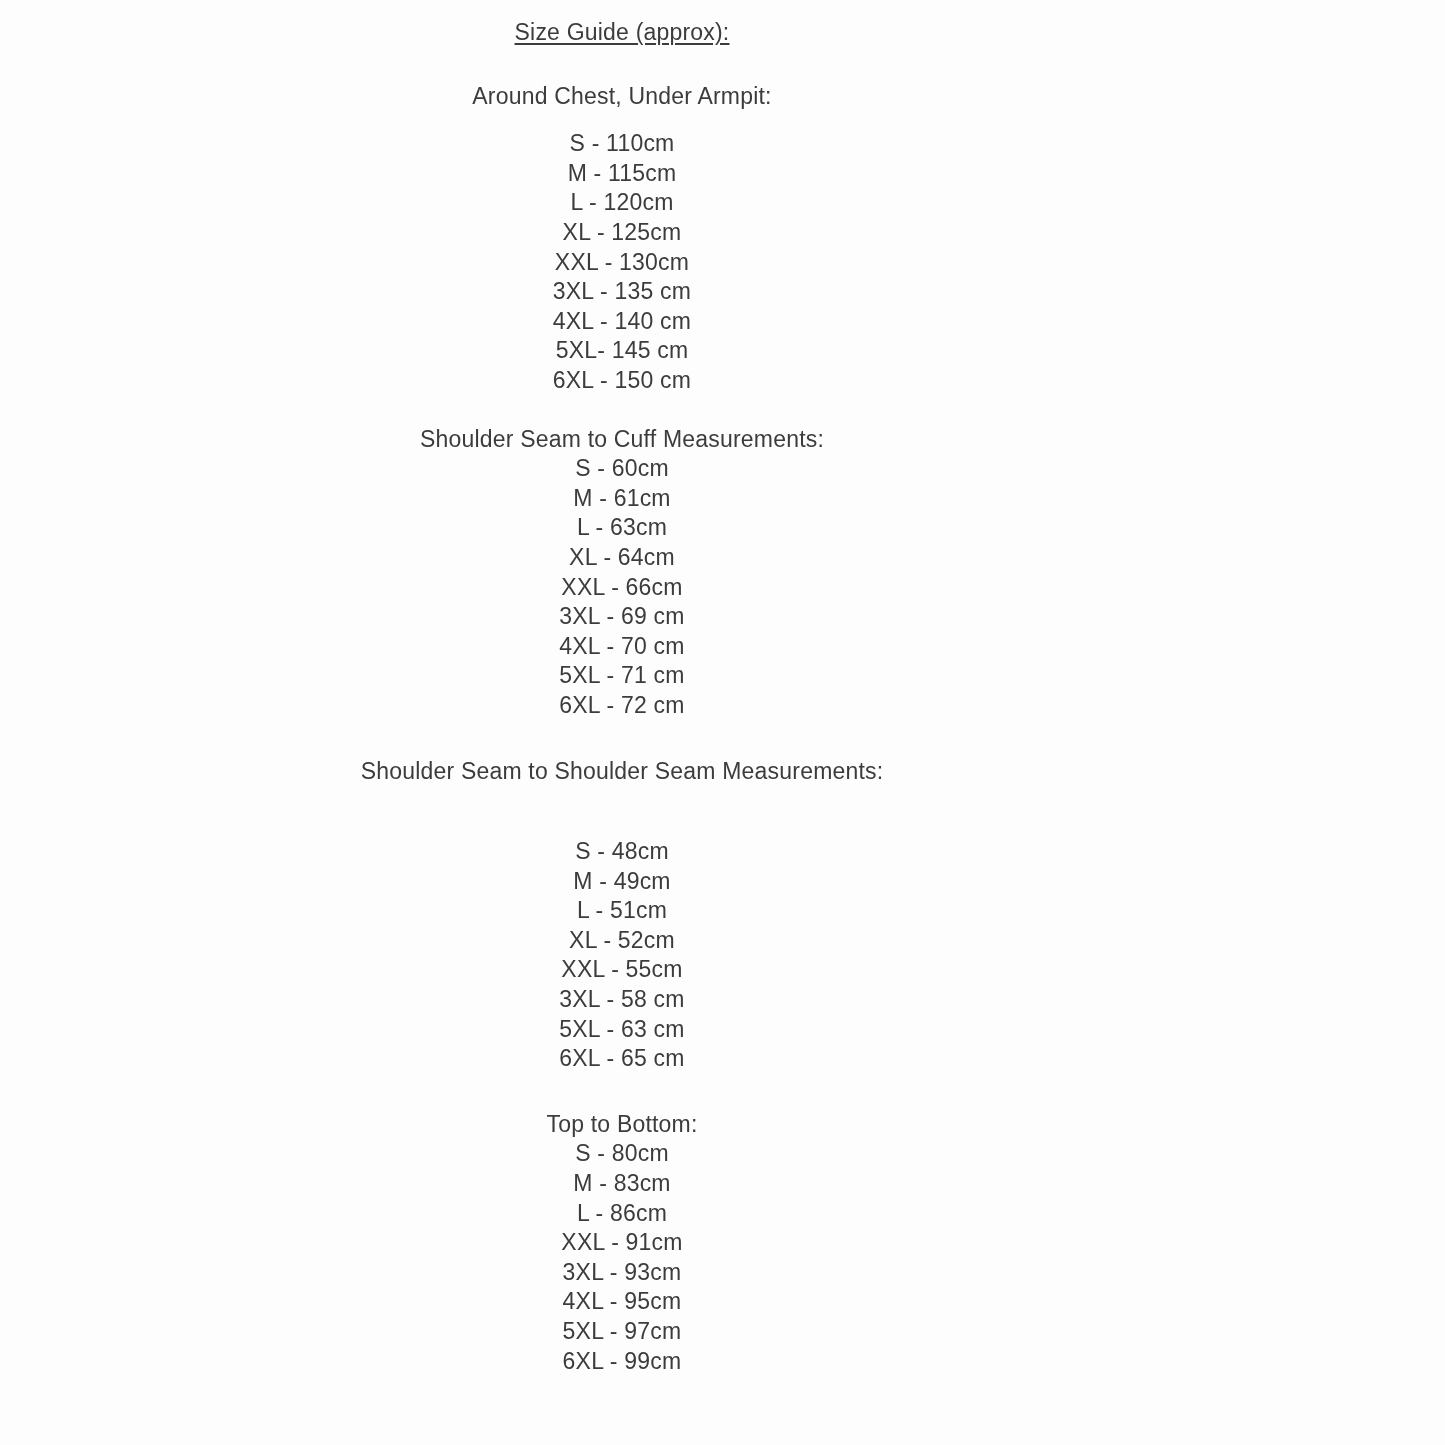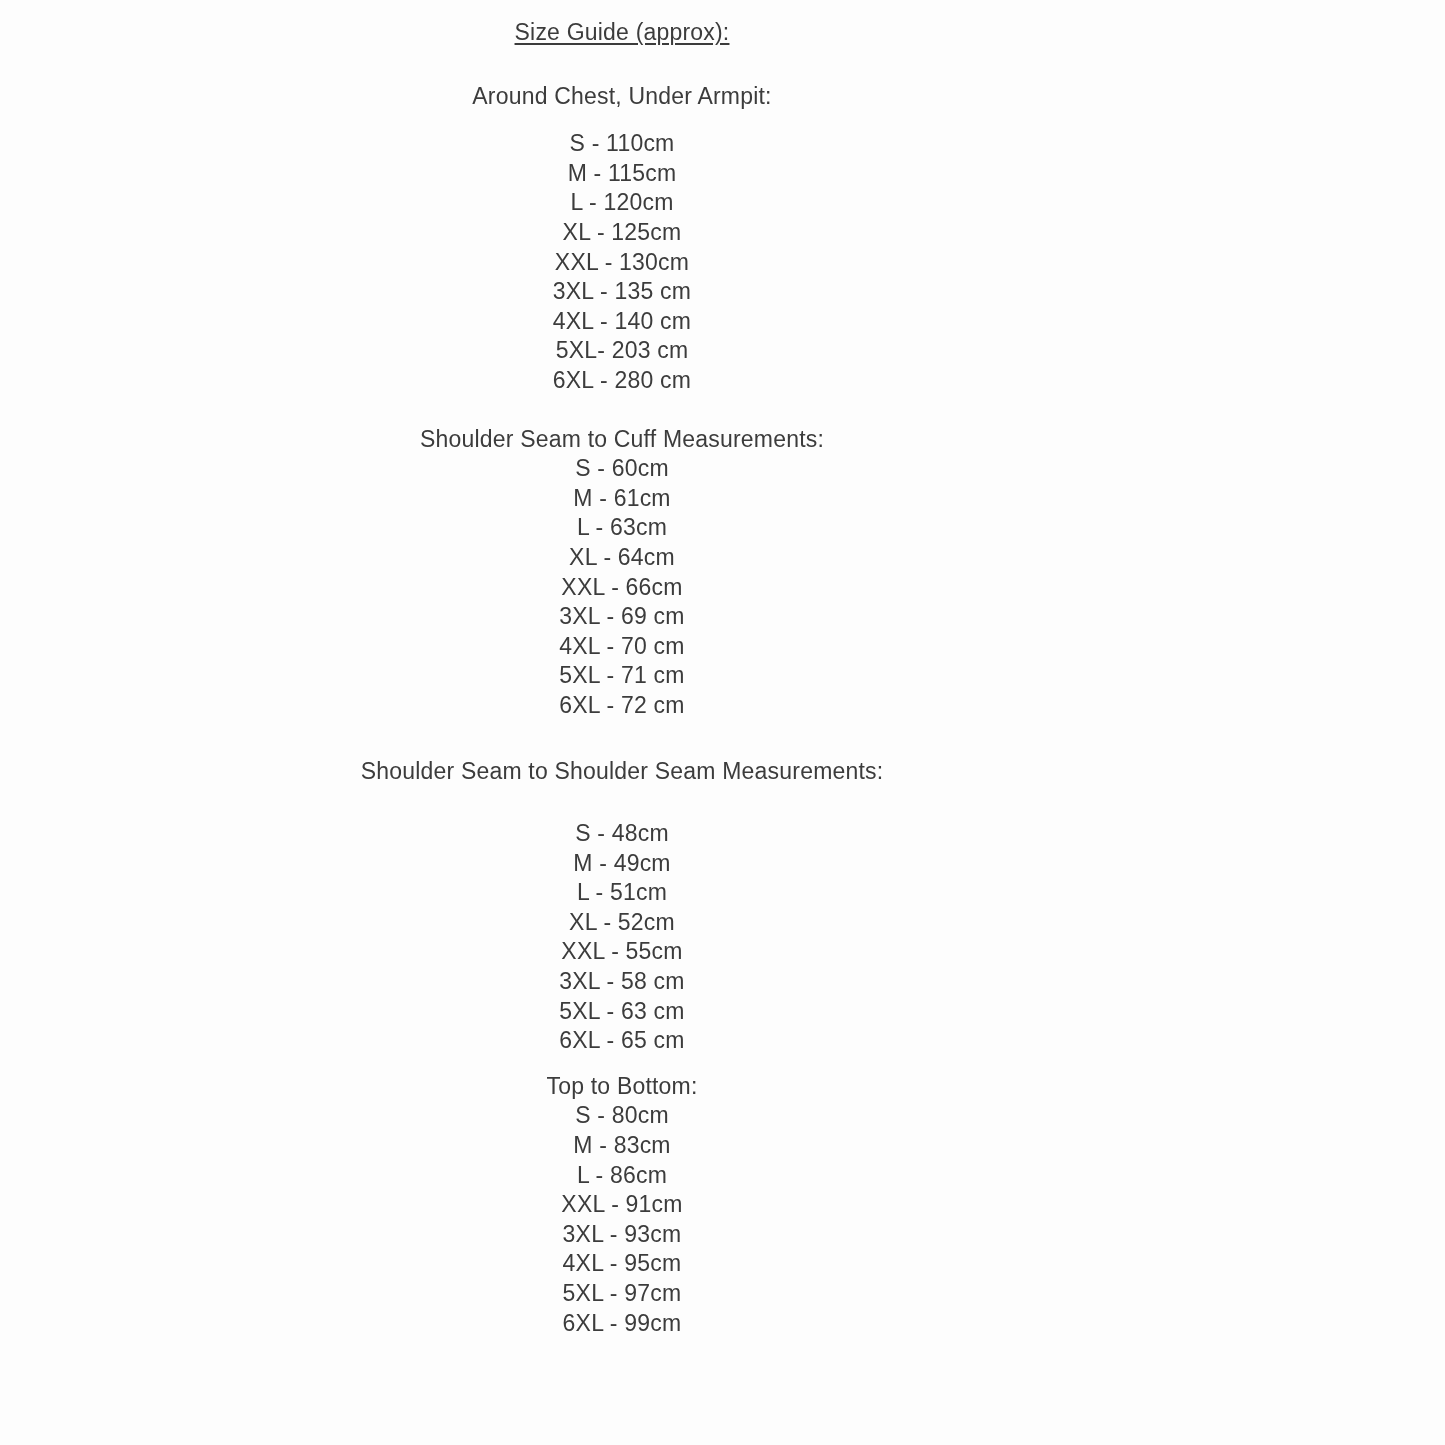--- a/index.html
+++ b/index.html
@@ -30,42 +30,42 @@
   .section-heading {
     white-space: pre;
   }
   .size-row {
     white-space: pre;
   }
   
   #sections .section:nth-child(1) { margin-top: 34px; }
   #sections .section:nth-child(2) { margin-top: 29px; }
   #sections .section:nth-child(3) { margin-top: 37px; }
-  #sections .section:nth-child(4) { margin-top: 16px; }
+  #sections .section:nth-child(4) { margin-top: 36px; }
   #sections .section:nth-child(1) .rows.gap { margin-top: 18px; }
-  #sections .section:nth-child(3) .rows.gap { margin-top: 32px; }
+  #sections .section:nth-child(3) .rows.gap { margin-top: 50px; }
 </style>
 </head>
 <body style="background: rgb(253, 253, 253); color: rgb(60, 60, 60);">
 
 <div class="guide">
   <div class="page-title">Size Guide (approx):</div>
   <div id="sections">
       <div class="section">
         <div class="section-heading">Around Chest, Under Armpit:</div>
         <div class="rows gap">
           <div class="size-row">S - 110cm</div>
           <div class="size-row">M - 115cm</div>
           <div class="size-row">L - 120cm</div>
           <div class="size-row">XL - 125cm</div>
           <div class="size-row">XXL - 130cm</div>
           <div class="size-row">3XL - 135 cm</div>
           <div class="size-row">4XL - 140 cm</div>
-          <div class="size-row">5XL- 203 cm</div>
-          <div class="size-row">6XL - 280 cm</div>
+          <div class="size-row">5XL- 145 cm</div>
+          <div class="size-row">6XL - 150 cm</div>
         </div>
       </div>
       <div class="section">
         <div class="section-heading">Shoulder Seam to Cuff Measurements:</div>
         <div class="rows">
           <div class="size-row">S - 60cm</div>
           <div class="size-row">M - 61cm</div>
           <div class="size-row">L - 63cm</div>
           <div class="size-row">XL - 64cm</div>
           <div class="size-row">XXL - 66cm</div>

